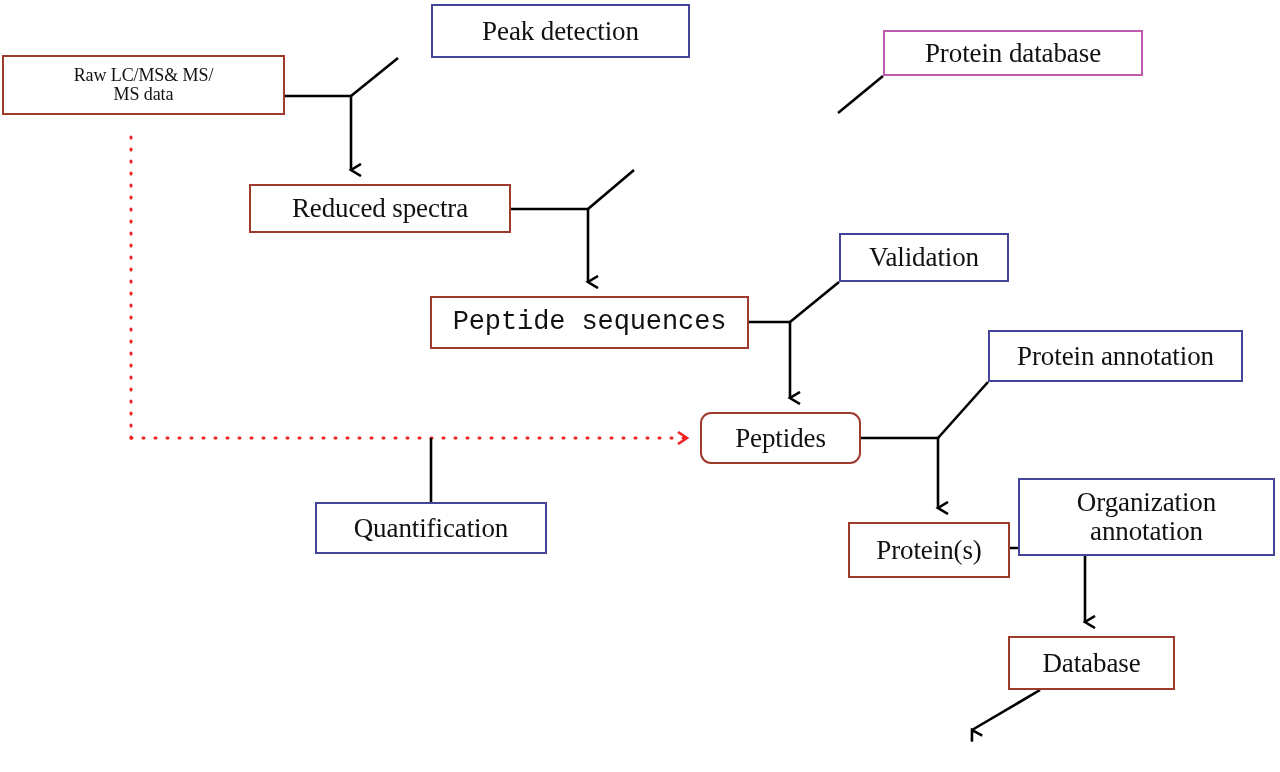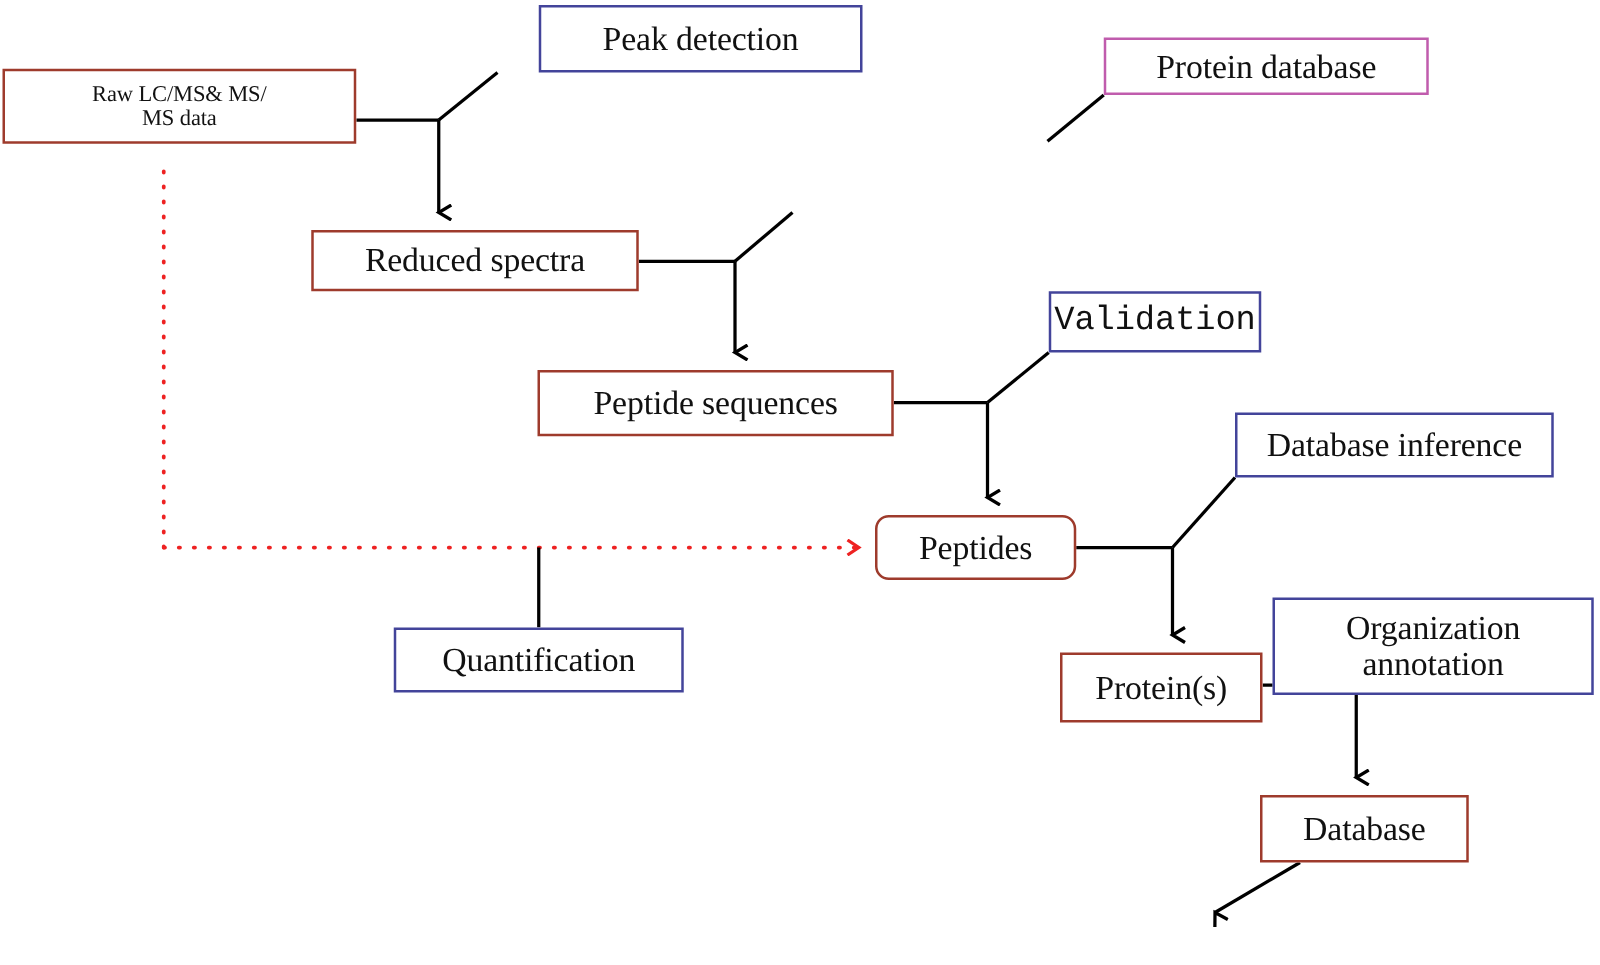--- a/index.html
+++ b/index.html
@@ -133,34 +133,34 @@
 
   <div class="node bw" style="left:249px;top:184px;width:262px;height:49px;font-size:27px;align-items:center;">
     <span class="node-label">Reduced spectra</span>
   </div>
 
   <div class="node bp" style="left:883px;top:30px;width:260px;height:46px;font-size:27px;">
     <span class="node-label">Protein database</span>
   </div>
 
 
-  <div class="node bw" style="left:430px;top:296px;width:285px;height:53px;font-size:27px;">
+  <div class="node bw" style="left:430px;top:296px;width:319px;height:53px;font-size:27px;font-family:Liberation Mono, monospace;">
     <span class="node-label">Peptide sequences</span>
   </div>
 
-  <div class="node bb" style="left:839px;top:233px;width:170px;height:49px;font-size:27px;font-family:Liberation Mono, monospace;">
+  <div class="node bb" style="left:839px;top:233px;width:170px;height:49px;font-size:27px;">
     <span class="node-label">Validation</span>
   </div>
 
   <div class="node bw" style="left:700px;top:412px;width:161px;height:52px;font-size:27px;border-radius:11px;">
     <span class="node-label">Peptides</span>
   </div>
 
   <div class="node bb" style="left:988px;top:330px;width:255px;height:52px;font-size:27px;">
-    <span class="node-label">Database inference</span>
+    <span class="node-label">Protein annotation</span>
   </div>
 
   <div class="node bb" style="left:315px;top:502px;width:232px;height:52px;font-size:27px;">
     <span class="node-label">Quantification</span>
   </div>
 
   <div class="node bb" style="left:1018px;top:437px;width:257px;height:78px;font-size:27px;margin-top:41px;">
     <span class="node-label">Organization
 annotation</span>
   </div>

